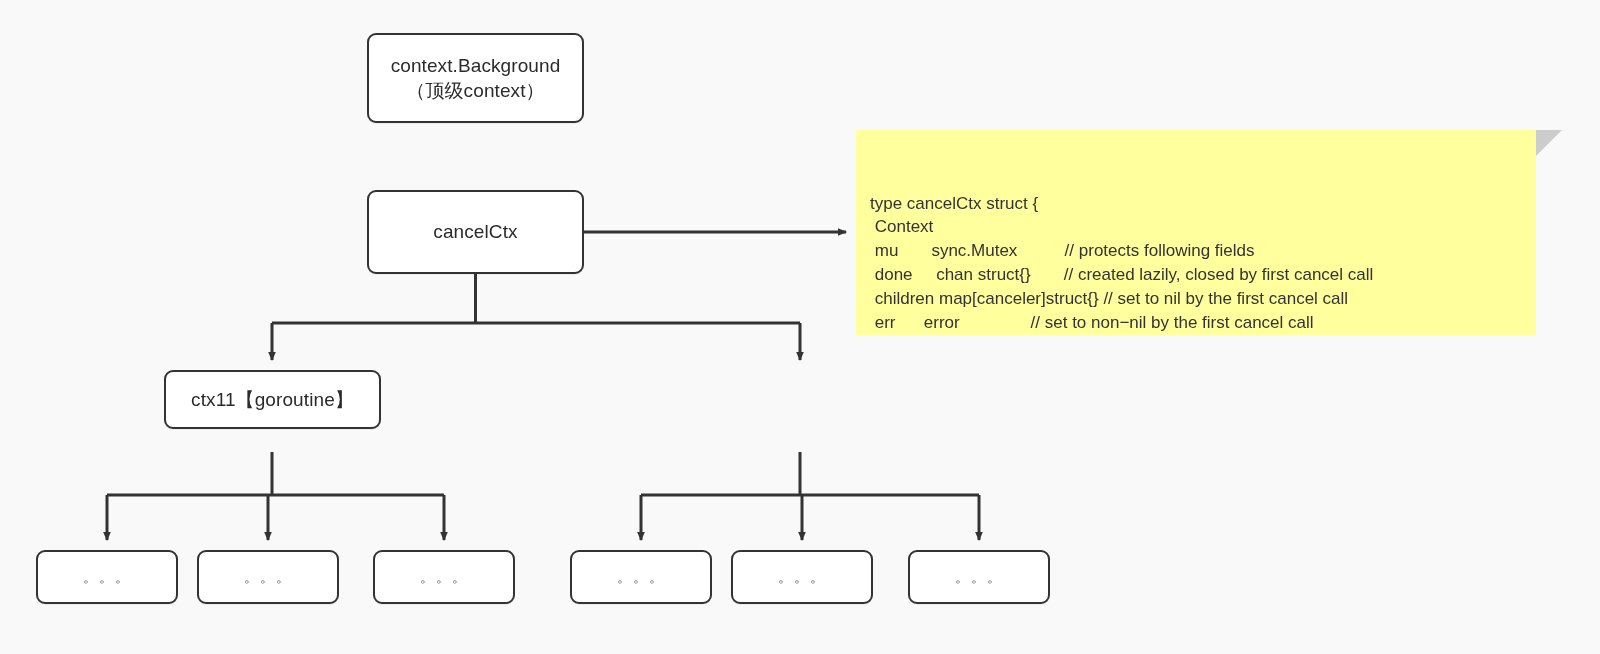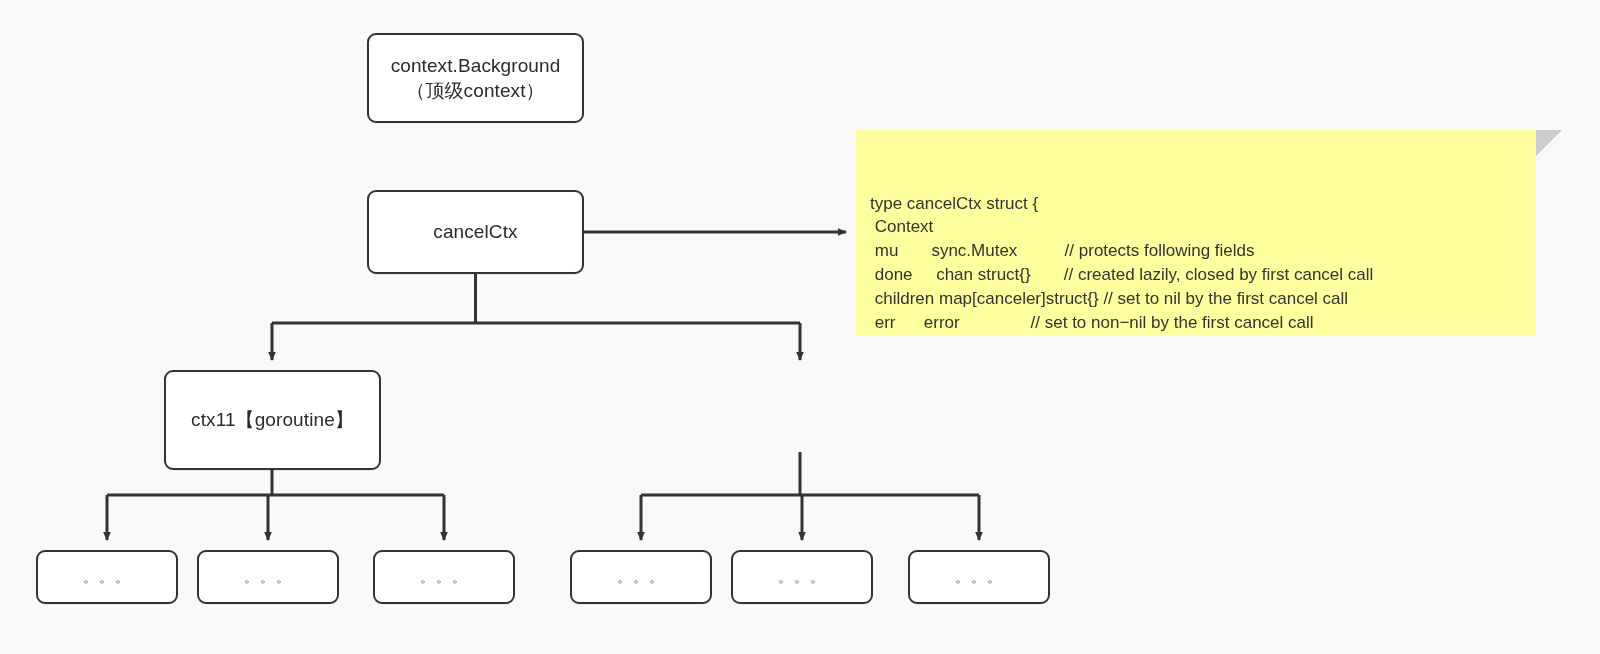--- a/index.html
+++ b/index.html
@@ -120,21 +120,21 @@
 
   <div class="node" style="left:367px; top:33px; width:217px; height:90px;">
     <span class="node-text">context.Background
 （顶级context）</span>
   </div>
 
   <div class="node" style="left:367px; top:190px; width:217px; height:84px;">
     <span class="node-text">cancelCtx</span>
   </div>
 
-  <div class="node" style="left:164px; top:370px; width:217px; height:100px;">
+  <div class="node" style="left:164px; top:370px; width:217px; height:59px;">
     <span class="node-text">ctx11【goroutine】</span>
   </div>
 
 
   <div class="node small" style="left:36px; top:550px; width:142px; height:54px;">
     <span class="node-text">。。。</span>
   </div>
   <div class="node small" style="left:197px; top:550px; width:142px; height:54px;">
     <span class="node-text">。。。</span>
   </div>

